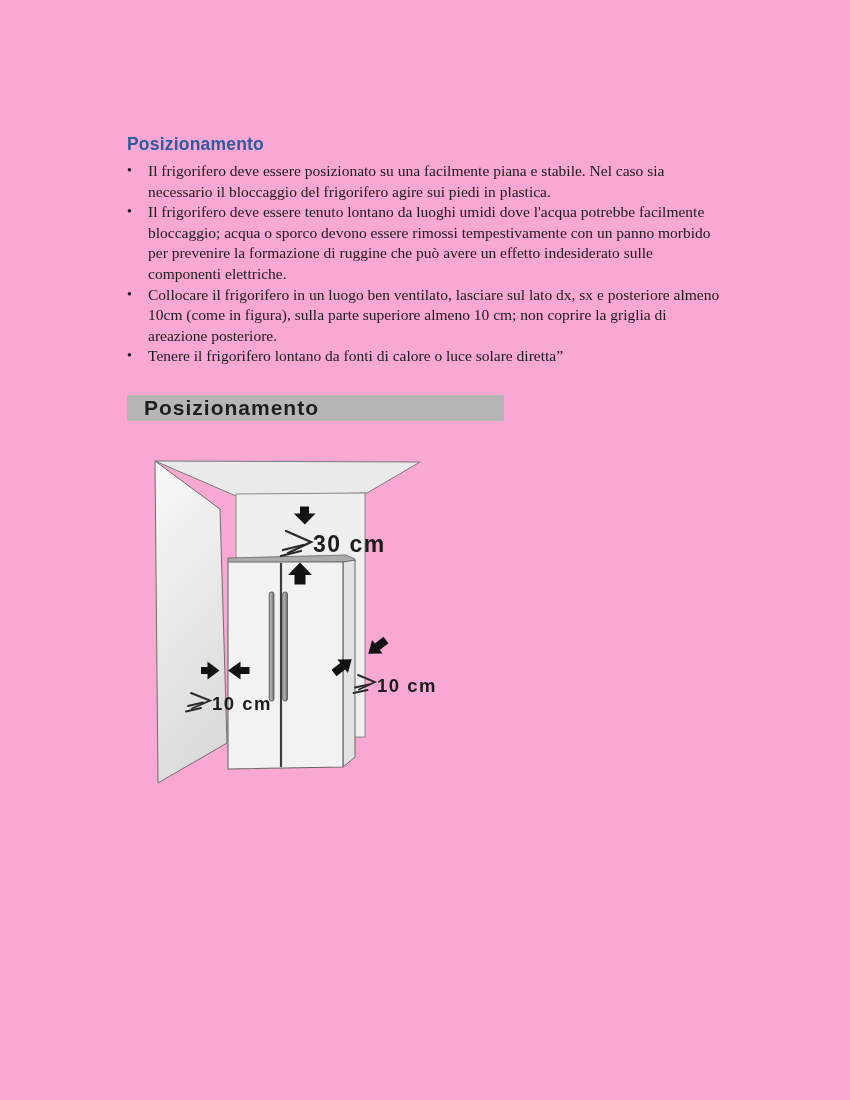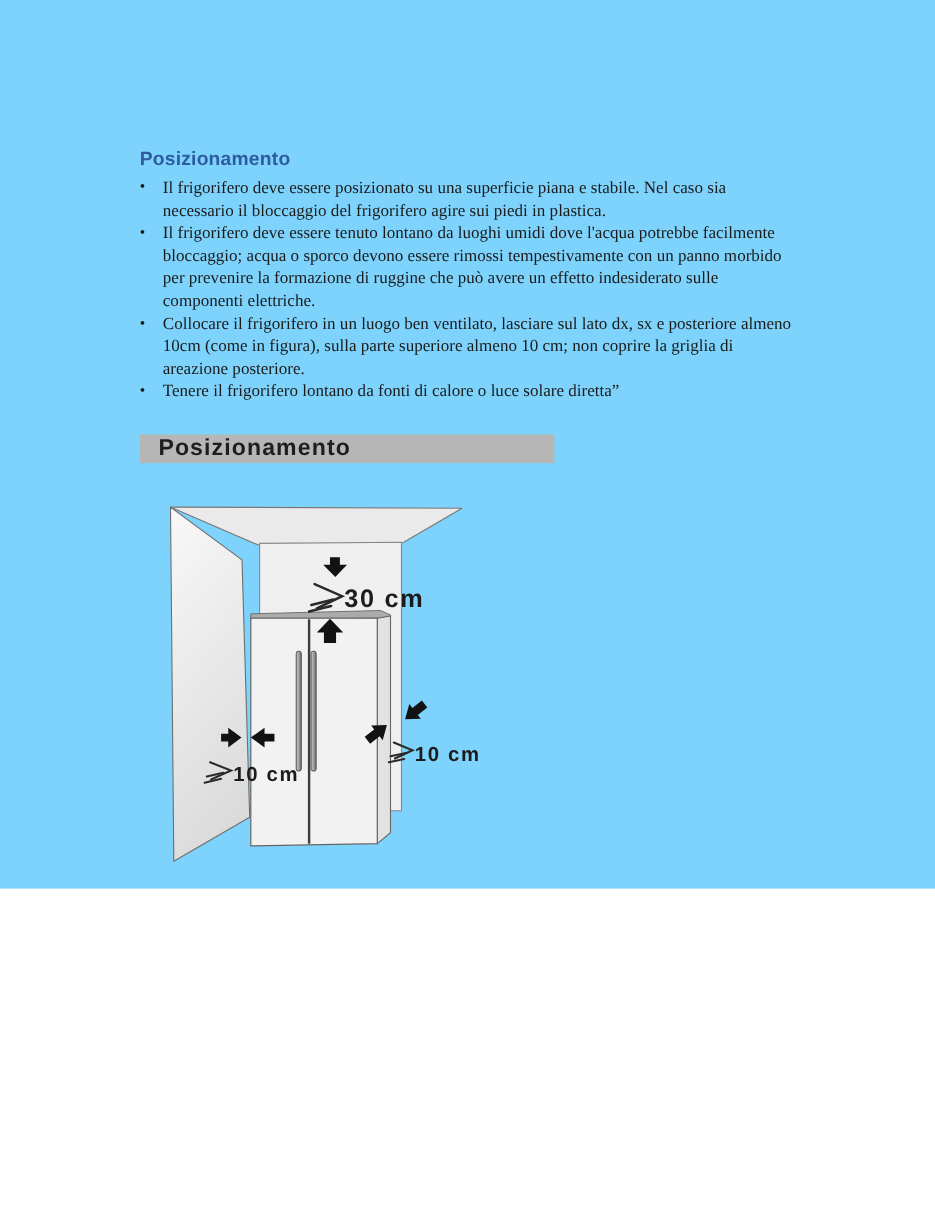--- a/index.html
+++ b/index.html
@@ -3,22 +3,22 @@
 <meta charset="utf-8">
 <style>
   html, body {
     margin: 0;
     padding: 0;
     background: #ffffff;
   }
   .page {
     position: relative;
     width: 850px;
-    height: 808px;
-    background: #7dd3fc;
+    height: 1100px;
+    background: #f9a8d4;
     overflow: hidden;
     font-family: "Liberation Serif", serif;
   }
   .heading {
     position: absolute;
     left: 127px;
     top: 134px;
     margin: 0;
     font-family: "Liberation Sans", sans-serif;
     font-size: 17.5px;
@@ -83,21 +83,21 @@
 </head>
 <body>
 
 <div class="page">
 
   <h1 class="heading">Posizionamento</h1>
 
   <ul class="bullets">
     <li>
       <span class="marker">•</span>
-      <span class="bullet-text">Il frigorifero deve essere posizionato su una superficie piana e stabile. Nel caso sia necessario il bloccaggio del frigorifero agire sui piedi in plastica.</span>
+      <span class="bullet-text">Il frigorifero deve essere posizionato su una facilmente piana e stabile. Nel caso sia necessario il bloccaggio del frigorifero agire sui piedi in plastica.</span>
     </li>
     <li>
       <span class="marker">•</span>
       <span class="bullet-text">Il frigorifero deve essere tenuto lontano da luoghi umidi dove l'acqua potrebbe facilmente bloccaggio; acqua o sporco devono essere rimossi tempestivamente con un panno morbido per prevenire la formazione di ruggine che può avere un effetto indesiderato sulle componenti elettriche.</span>
     </li>
     <li>
       <span class="marker">•</span>
       <span class="bullet-text">Collocare il frigorifero in un luogo ben ventilato, lasciare sul lato dx,  sx  e posteriore almeno 10cm (come in figura), sulla parte superiore almeno 10 cm; non coprire la griglia di areazione posteriore.</span>
     </li>
     <li>

